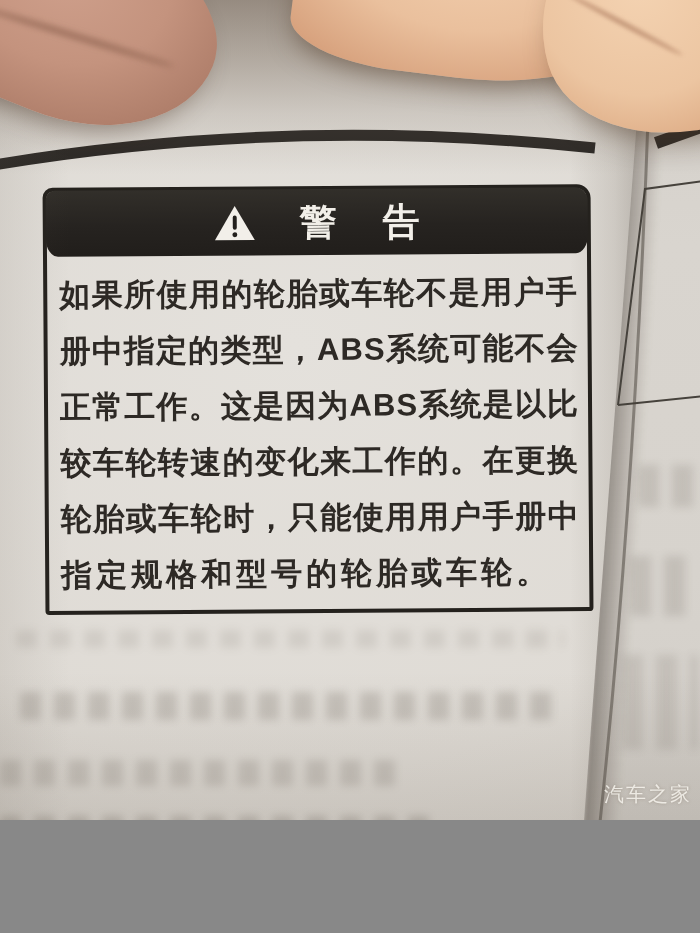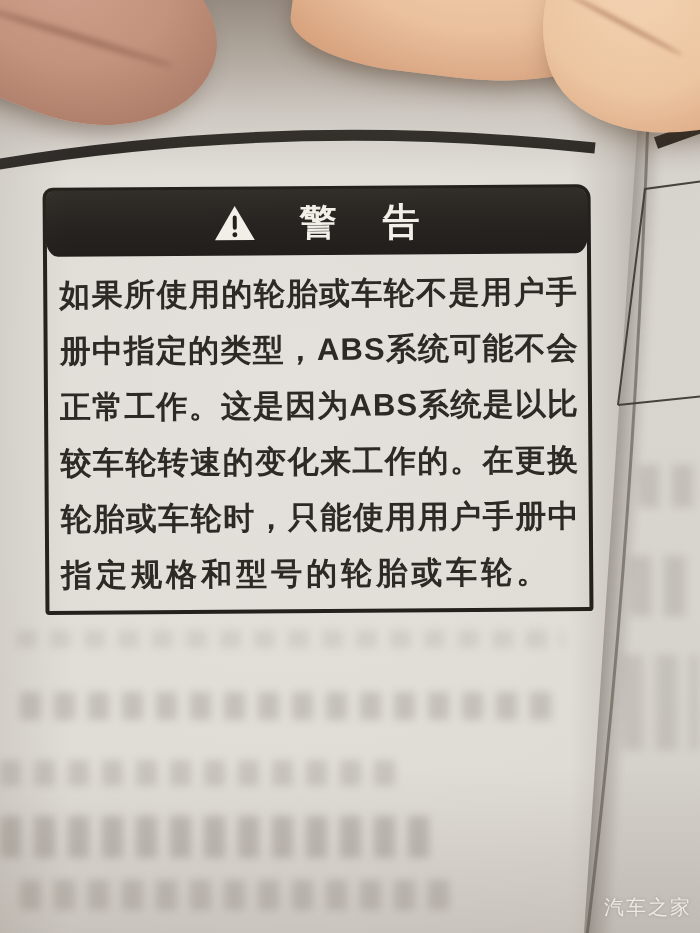--- a/index.html
+++ b/index.html
@@ -1,17 +1,17 @@
 <!DOCTYPE html>
 <html><head>
 <meta charset="utf-8">
 <style>
   html,body{margin:0;padding:0;background:#888;}
   .photo{
-    position:relative;width:700px;height:933px;overflow:hidden;
+    position:relative;width:700px;height:820px;overflow:hidden;
     background:#c9c2b9;
     font-family:"Liberation Sans","DejaVu Sans",sans-serif;
   }
 
   
   .main-page{
     position:absolute;inset:0;z-index:1;
     clip-path:polygon(0 0,648px 0,586px 100%,0 100%);
     background:radial-gradient(130% 95% at 42% 42%, #e4e1dc 0%, #dfdbd5 55%, #d6d1ca 90%, #cfc9c2 100%);
   }

